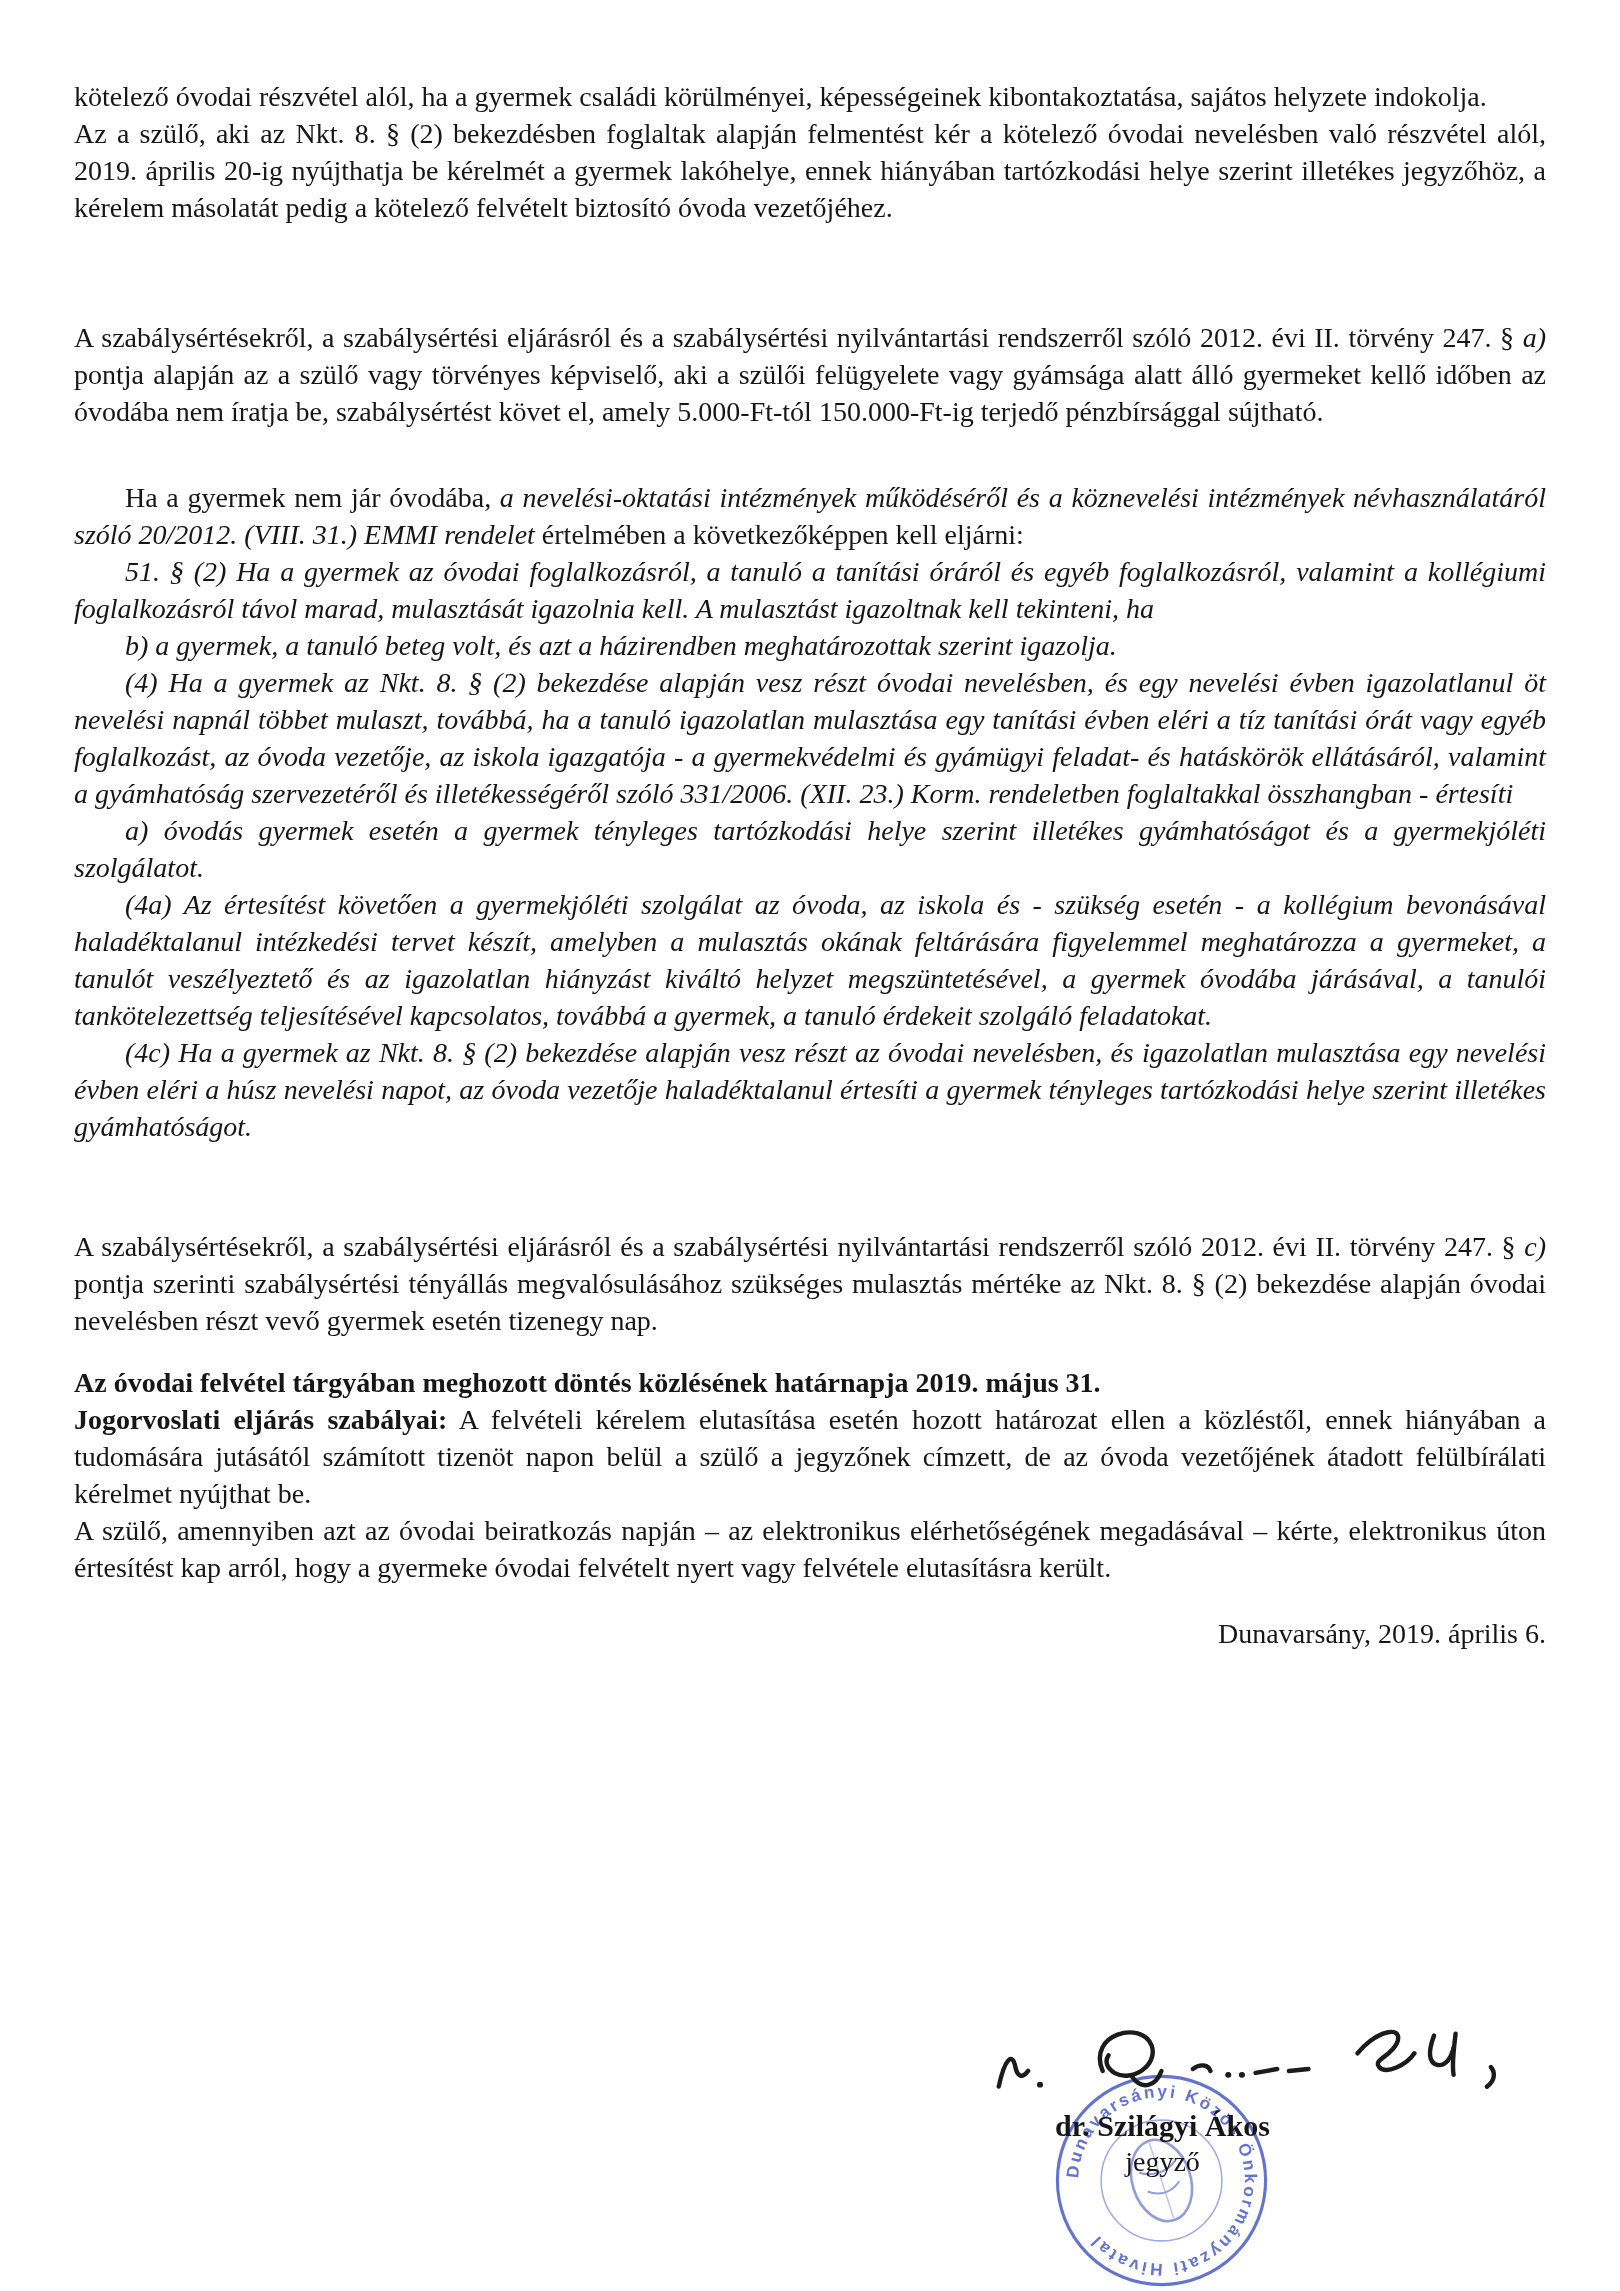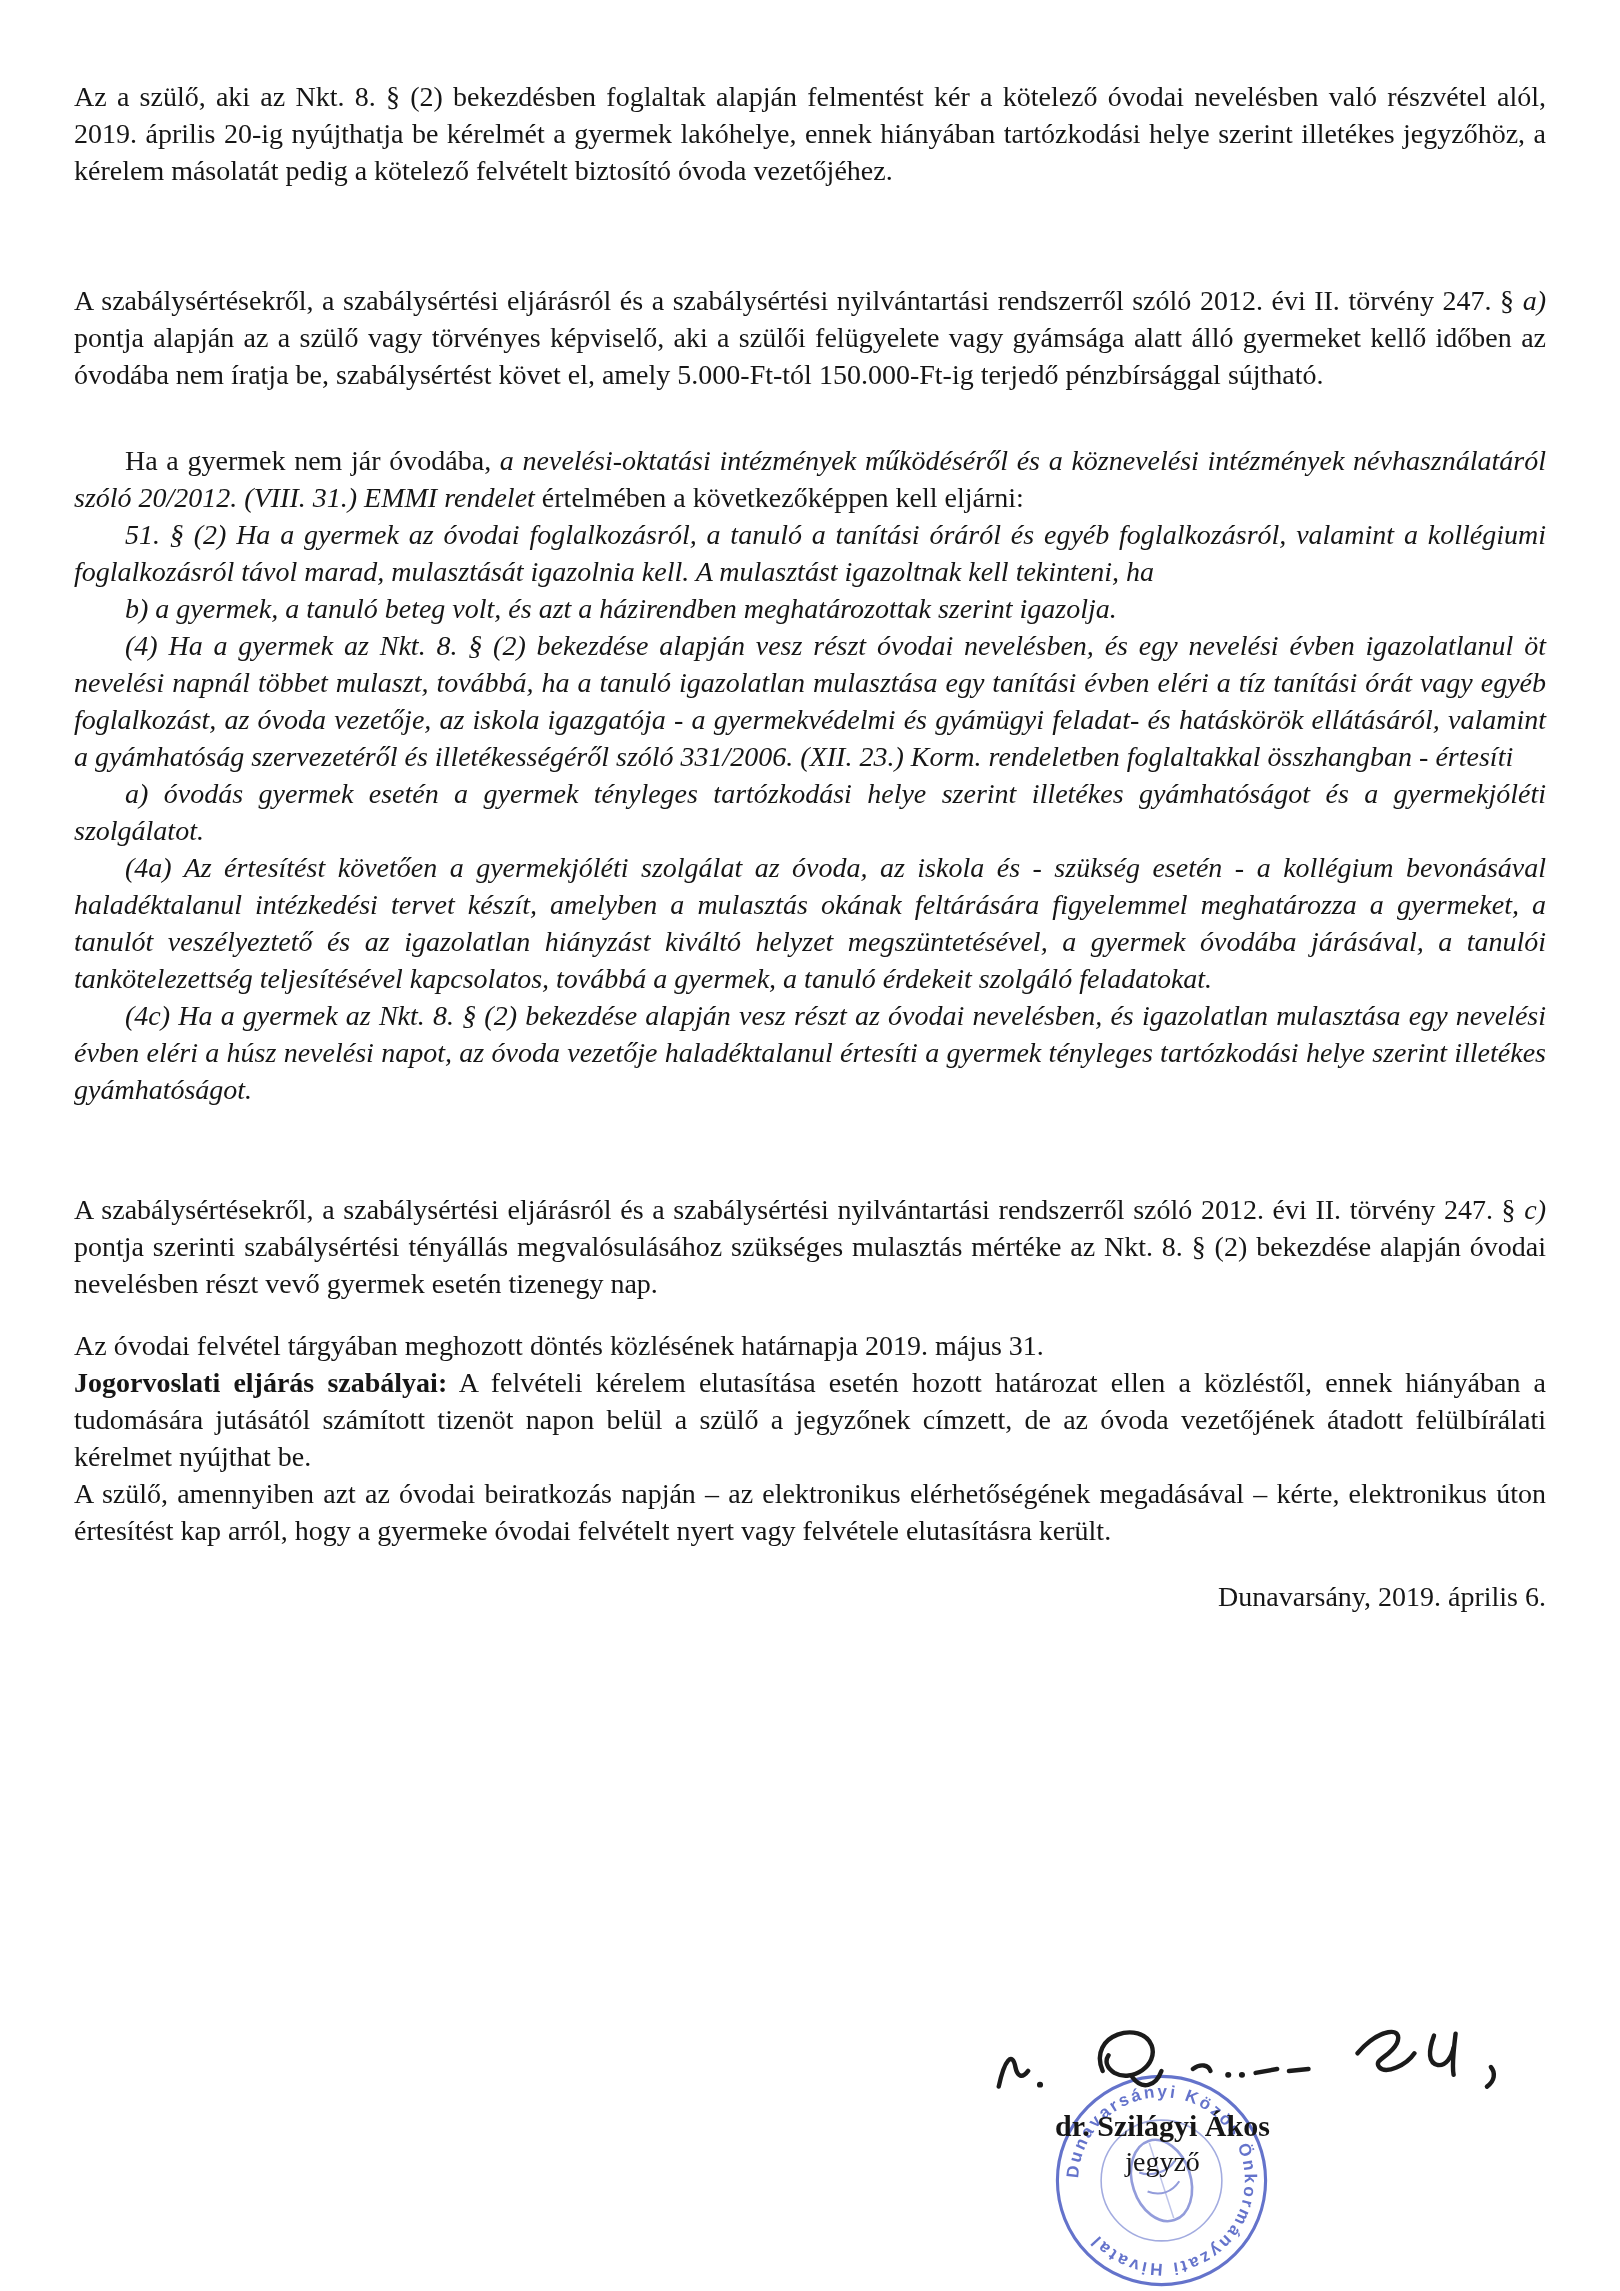--- a/index.html
+++ b/index.html
@@ -15,21 +15,21 @@
   }
   .content { padding: 78px 74px 0 74px; }
   .para {
     margin: 0;
     font-size: 28px;
     line-height: 37px;
     text-align: justify;
   }
   .ind { text-indent: 51px; }
   .it { font-style: italic; }
-  .heading { font-weight: normal; }
+  .heading { font-weight: bold; }
   .lead-bold { font-weight: bold; }
   .gap-xl { margin-top: 93px; }
   .gap-lg { margin-top: 83px; }
   .gap-md { margin-top: 49px; }
   .gap-sm { margin-top: 24.5px; }
   .dateline {
     margin: 29px 0 0 0;
     font-size: 28px;
     line-height: 37px;
     text-align: right;
@@ -52,20 +52,21 @@
     letter-spacing: 2.5px;
     font-weight: bold;
   }
 </style>
 </head>
 <body>
 
 <div class="page">
   <div class="content">
 
+    <p class="para">kötelező óvodai részvétel alól, ha a gyermek családi körülményei, képességeinek kibontakoztatása, sajátos helyzete indokolja.</p>
 
     <p class="para">Az a szülő, aki az Nkt. 8. § (2) bekezdésben foglaltak alapján felmentést kér a kötelező óvodai nevelésben való részvétel alól, 2019. április 20-ig nyújthatja be kérelmét a gyermek lakóhelye, ennek hiányában tartózkodási helye szerint illetékes jegyzőhöz, a kérelem másolatát pedig a kötelező felvételt biztosító óvoda vezetőjéhez.</p>
 
     <p class="para gap-xl"><span>A szabálysértésekről, a szabálysértési eljárásról és a szabálysértési nyilvántartási rendszerről szóló 2012. évi II. törvény 247. § </span><span class="it">a)</span><span> pontja alapján az a szülő vagy törvényes képviselő, aki a szülői felügyelete vagy gyámsága alatt álló gyermeket kellő időben az óvodába nem íratja be, szabálysértést követ el, amely 5.000-Ft-tól 150.000-Ft-ig terjedő pénzbírsággal sújtható.</span></p>
 
     <p class="para ind gap-md"><span>Ha a gyermek nem jár óvodába, </span><span class="it">a nevelési-oktatási intézmények működéséről és a köznevelési intézmények névhasználatáról szóló 20/2012. (VIII. 31.) EMMI rendelet</span><span> értelmében a következőképpen kell eljárni:</span></p>
 
     <p class="para ind it">51. § (2) Ha a gyermek az óvodai foglalkozásról, a tanuló a tanítási óráról és egyéb foglalkozásról, valamint a kollégiumi foglalkozásról távol marad, mulasztását igazolnia kell. A mulasztást igazoltnak kell tekinteni, ha</p>
 
 

